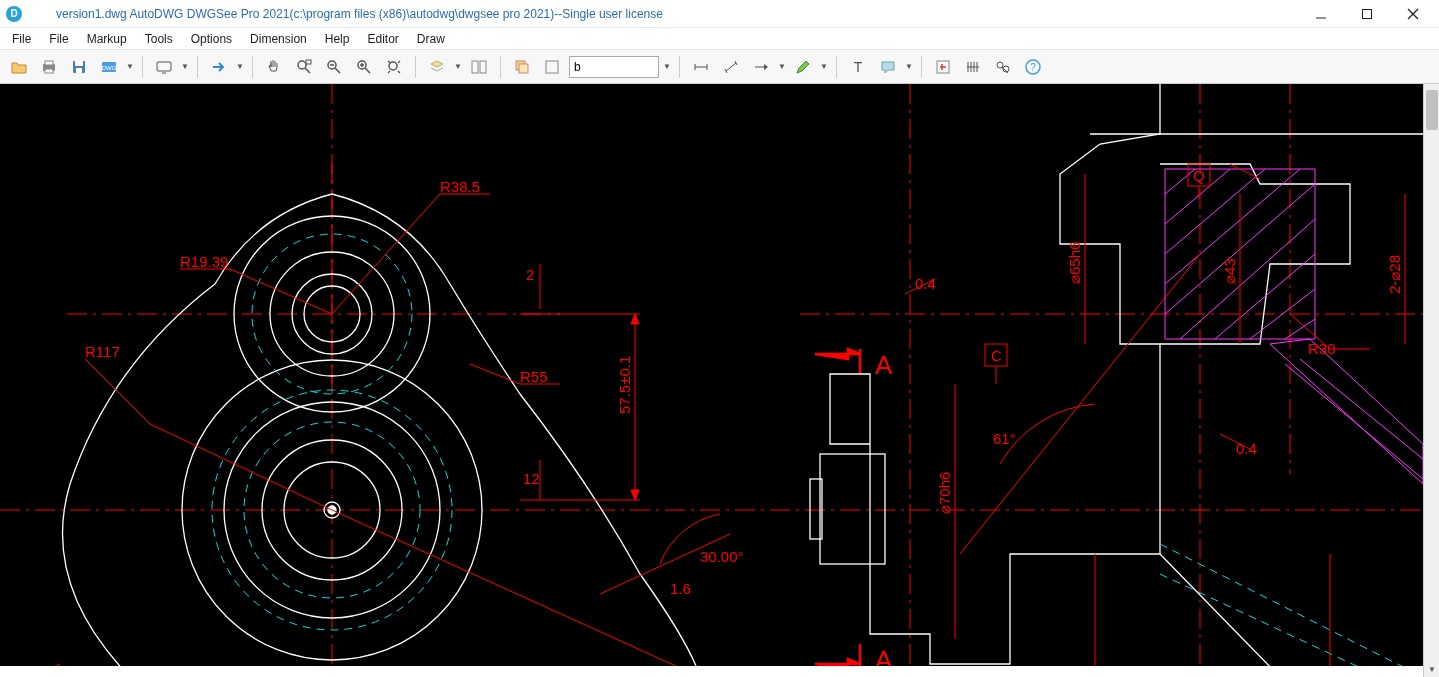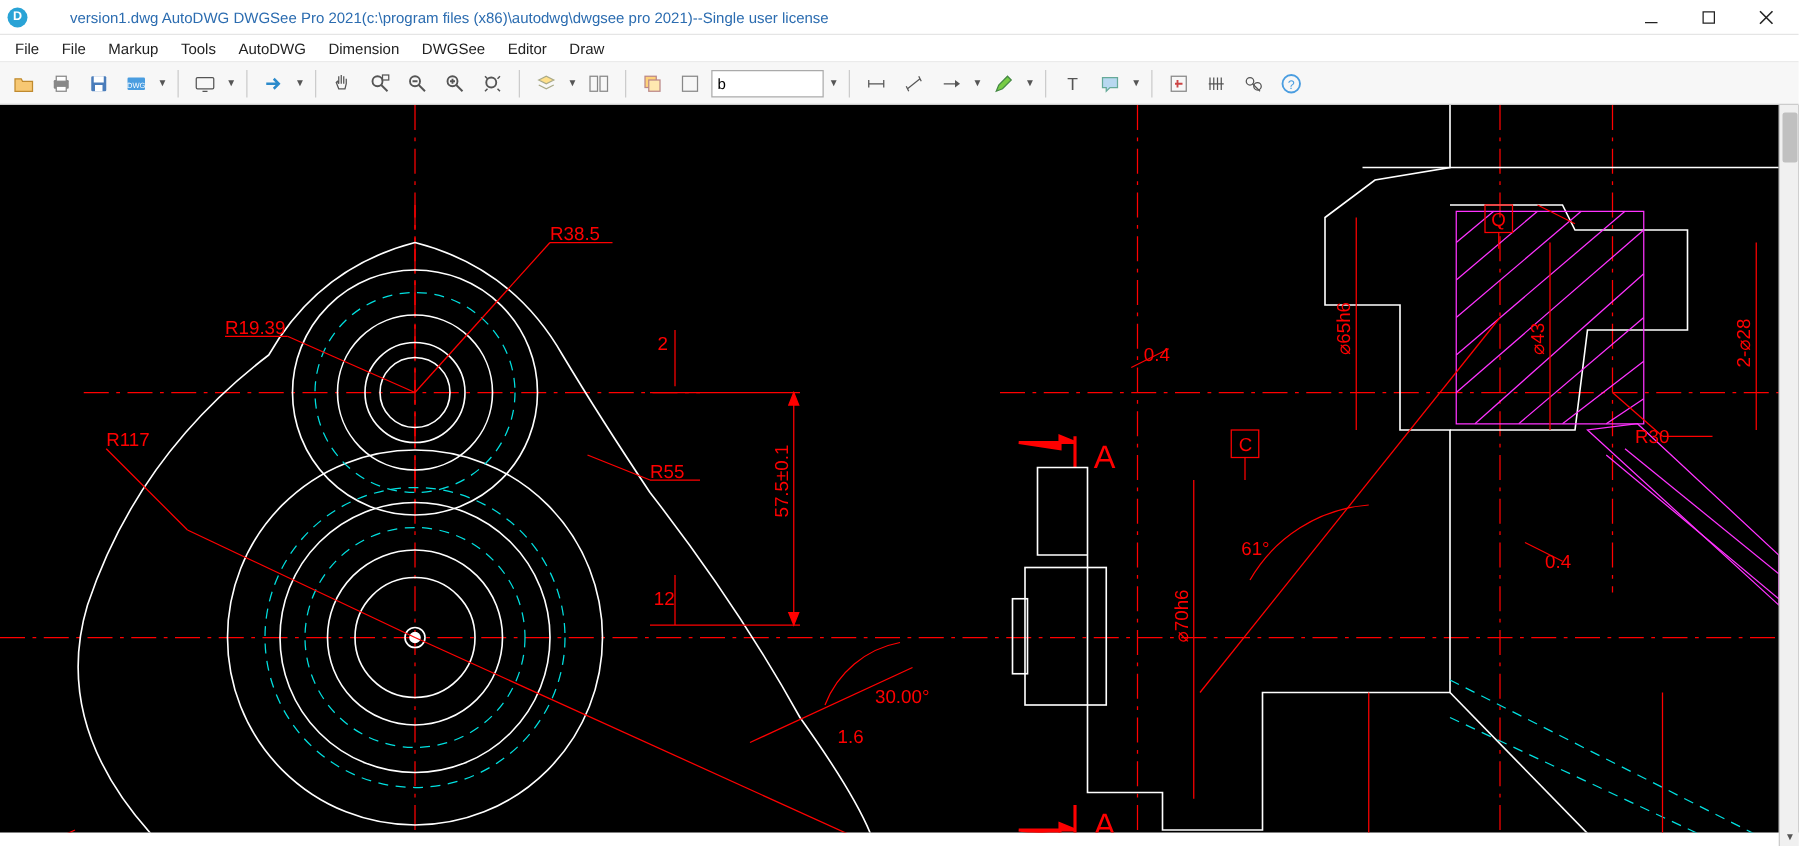--- a/index.html
+++ b/index.html
@@ -51,23 +51,23 @@
         </svg>
       </div>
   </div>
 </div>
 
 <div class="menubar">
   <div class="menuitem">File</div>
   <div class="menuitem">File</div>
   <div class="menuitem">Markup</div>
   <div class="menuitem">Tools</div>
-  <div class="menuitem">AutoDWG</div>
+  <div class="menuitem">Options</div>
   <div class="menuitem">Dimension</div>
-  <div class="menuitem">DWGSee</div>
+  <div class="menuitem">Help</div>
   <div class="menuitem">Editor</div>
   <div class="menuitem">Draw</div>
 </div>
 
 <div class="toolbar">
   <div class="tbtn">
       <svg width="18" height="18" viewBox="0 0 18 18">
         <path d="M2 5h5l1 2h8v8H2z" fill="#f7c873" stroke="#c08a2e"></path>
       </svg>
     </div>

